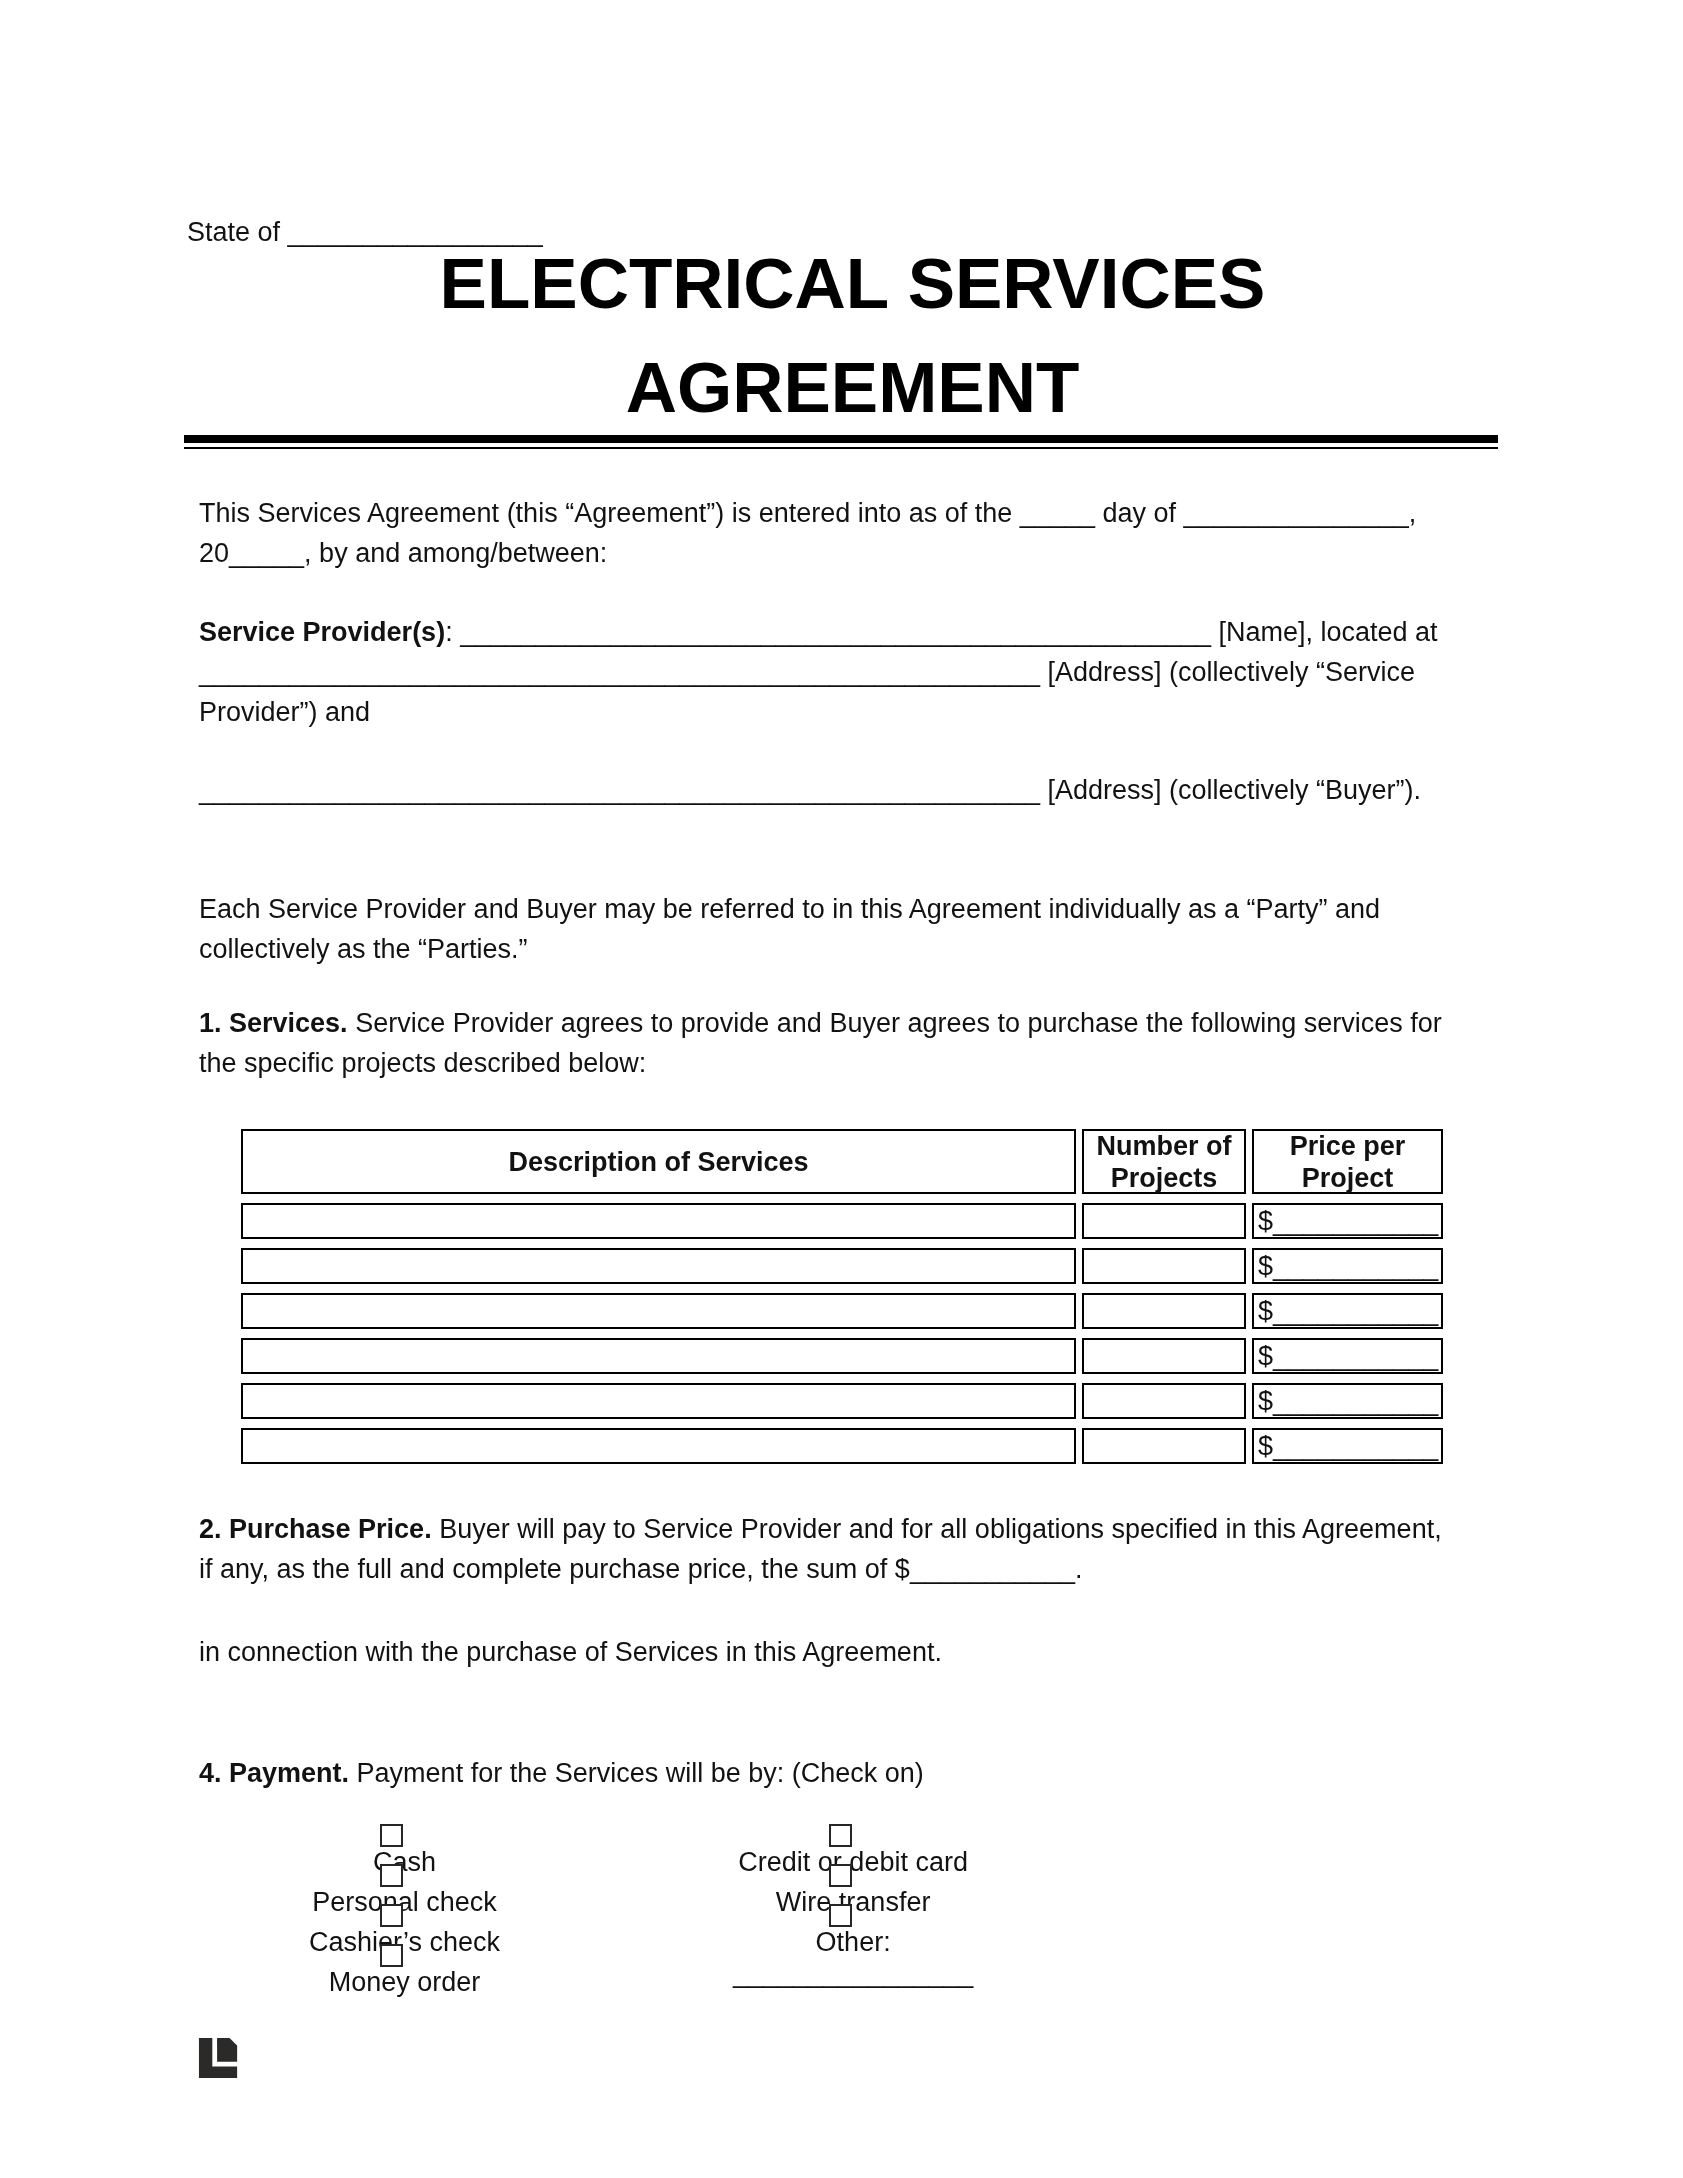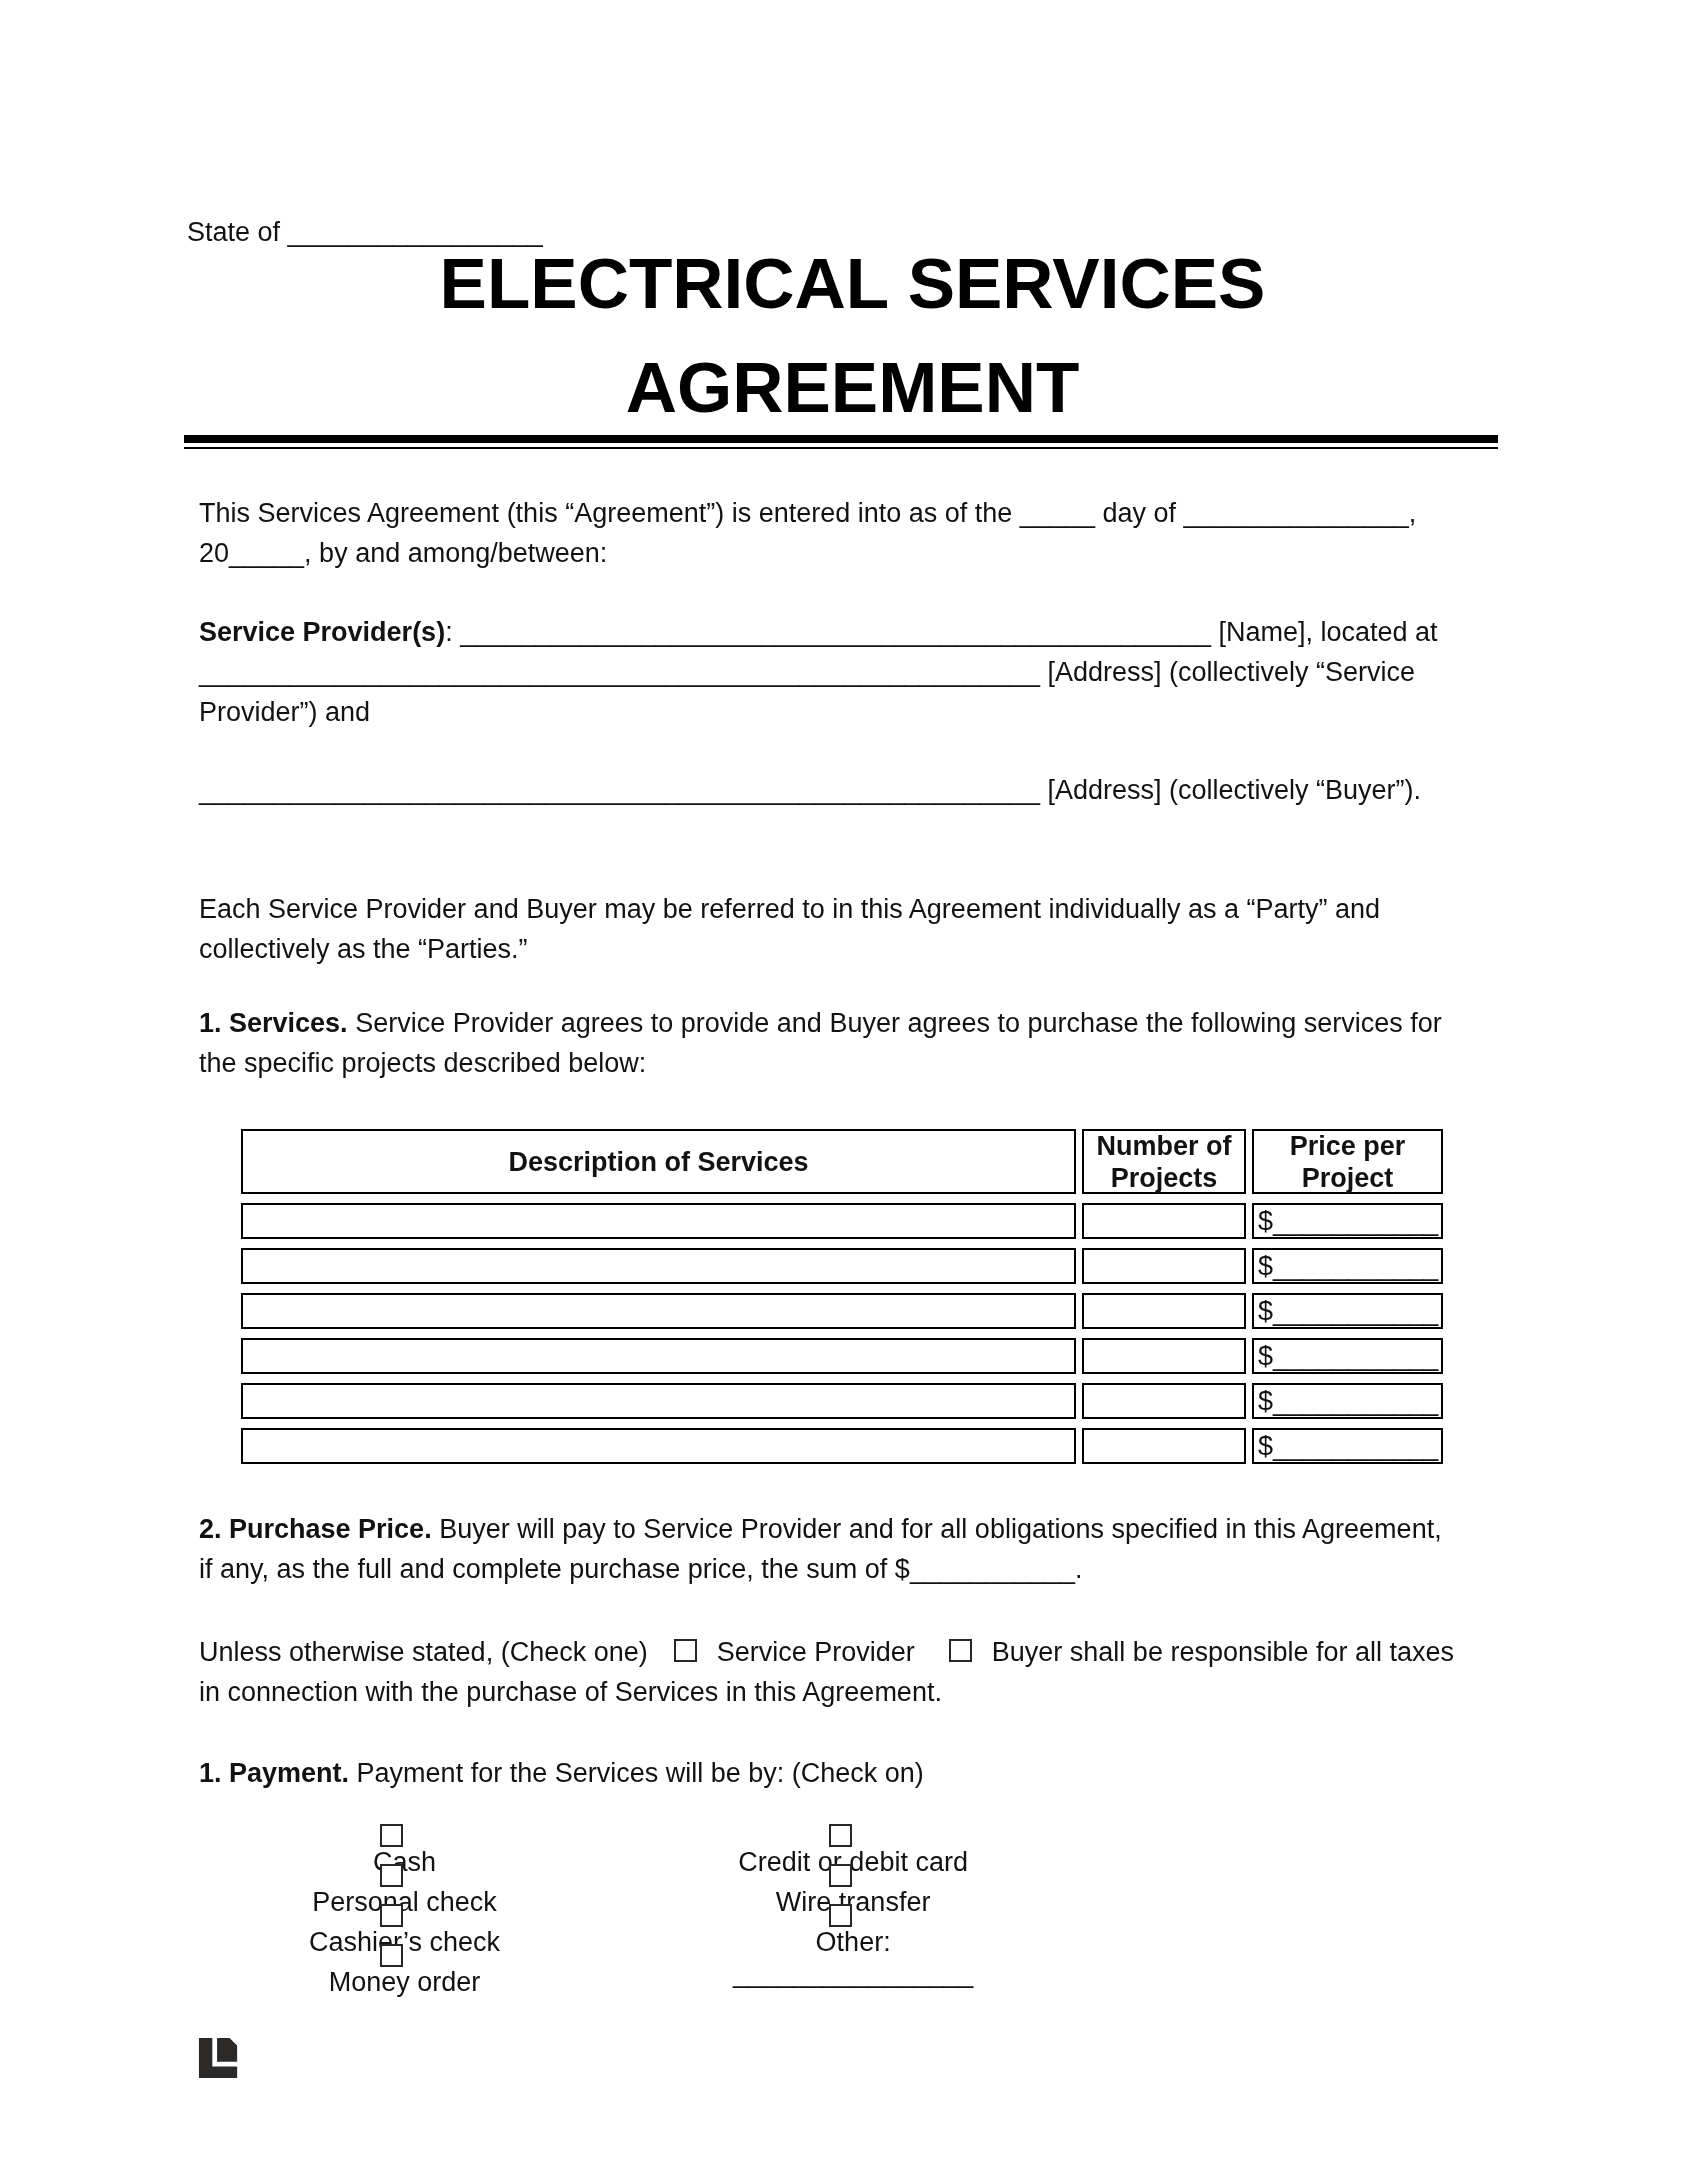--- a/index.html
+++ b/index.html
@@ -153,26 +153,25 @@
         </div>
     </div>
   </div>
 
   <div class="abs body-text" style="left:199px;top:1509px;">
     <span class="line"><b>2. Purchase Price.</b><span> Buyer will pay to Service Provider and for all obligations specified in this Agreement,</span></span>
     <span class="line"><span>if any, as the full and complete purchase price, the sum of $</span><span class="blank">___________</span><span>.</span></span>
   </div>
 
   <div class="abs body-text" style="left:199px;top:1632px;">
-    <span class="line"><span>Unless otherwise stated, (Check one)</span><span class="cb cb-inline1"></span><span>Service Provider</span><span class="cb cb-inline2"></span><span>Buyer shall be responsible for all taxes</span></span>
     <span class="line">in connection with the purchase of Services in this Agreement.</span>
   </div>
 
   <div class="abs body-text" style="left:199px;top:1753px;">
-    <span class="line"><b>1. Payment.</b><span> Payment for the Services will be by: (Check on)</span></span>
+    <span class="line"><b>4. Payment.</b><span> Payment for the Services will be by: (Check on)</span></span>
   </div>
 
   <div class="abs opt-col" style="left:309px;top:1824px;">
     <div class="opt-row">
         <span class="cb"></span>
         <span>Cash</span>
       </div>
     <div class="opt-row">
         <span class="cb"></span>
         <span>Personal check</span>

